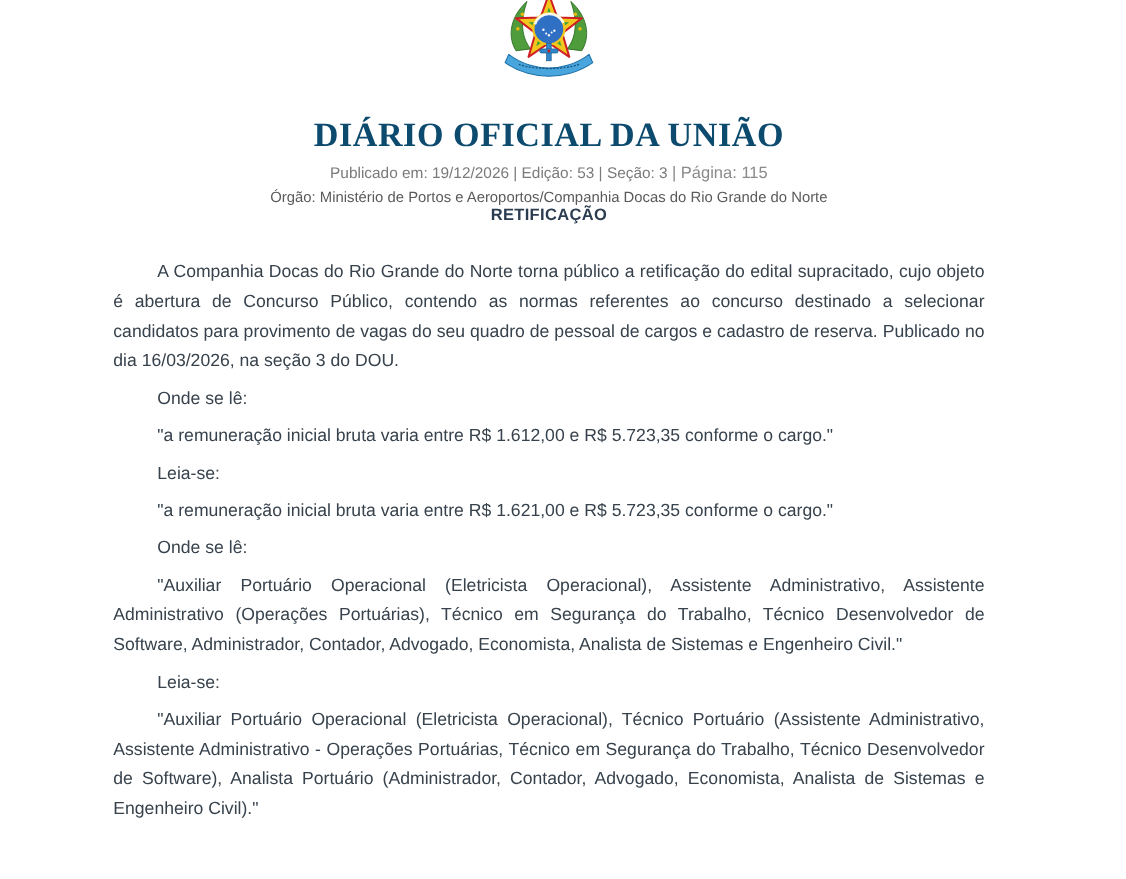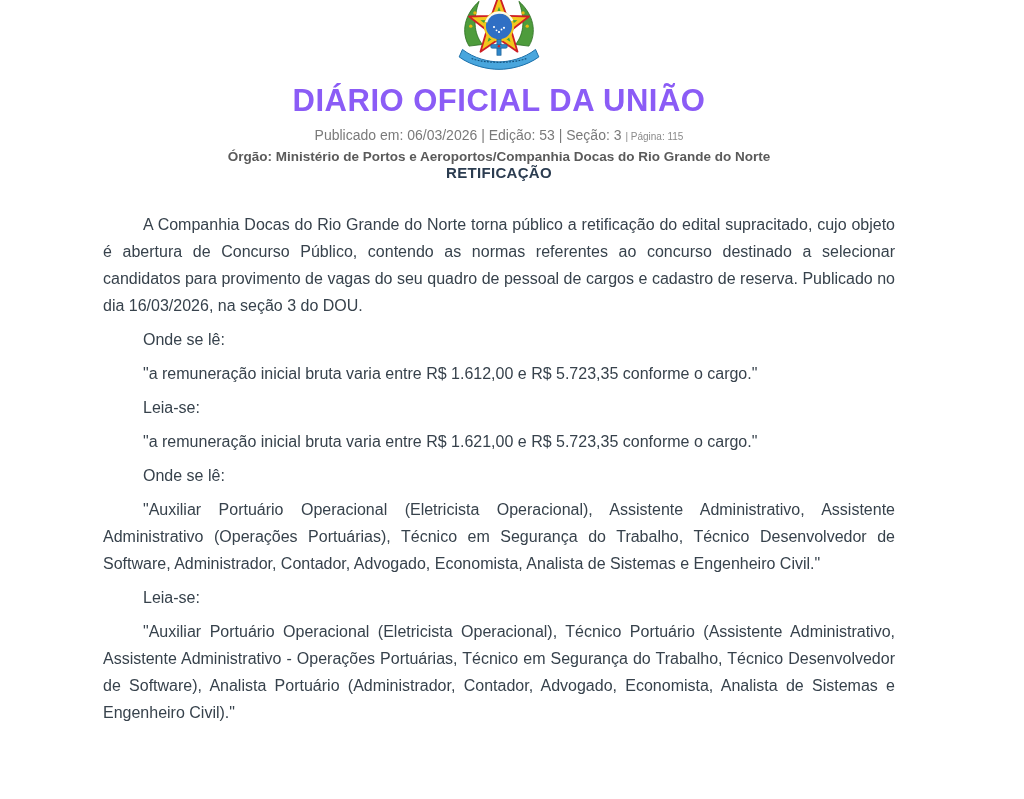--- a/index.html
+++ b/index.html
@@ -17,41 +17,41 @@
   }
   header.doc-header { text-align: center; }
   .emblem-wrap {
     height: 76px;
     overflow: hidden;
     display: flex;
     justify-content: center;
   }
   .emblem-wrap svg { margin-top: -7px; }
   h1.doc-title {
-    margin-top: 8px;
-    font-family: Liberation Sans, sans-serif;
+    margin-top: 30px;
+    font-family: Liberation Serif, serif;
     font-weight: 700;
     font-size: 31px;
     letter-spacing: 0.5px;
-    color: #8b5cf6;
+    color: #0c4a6e;
     line-height: 1.1;
   }
   .pubinfo {
     margin-top: 9px;
     font-size: 14px;
     color: #7a7a7a;
   }
   .pubinfo .page-ref {
-    font-size: 10px;
+    font-size: 15px;
     color: #8a8a8a;
   }
   .organ {
     margin-top: 6px;
     font-size: 13.5px;
-    font-weight: 700;
+    font-weight: 400;
     color: #5a5a5a;
   }
   h2.doc-heading {
     text-align: center;
     font-size: 15px;
     font-weight: 700;
     letter-spacing: 0.3px;
     color: #2b3c50;
   }
   main.doc-body { margin-top: 30px; }
@@ -96,21 +96,21 @@
         <rect x="50" y="62" width="20" height="4.5" rx="1.8" fill="#2f86c8" stroke="#1c5e93" stroke-width="0.8"></rect>
         <circle cx="60" cy="64.2" r="1.6" fill="#cf1f25"></circle>
 
         <path d="M16,68 C30,79 48,83 60,83 C72,83 90,79 104,68 L108,77 C93,88 73,92 60,92 C47,92 27,88 12,77 Z" fill="#49a6dd" stroke="#1c6fa8" stroke-width="1.2" stroke-linejoin="round"></path>
         <path d="M27,79 C44,85 76,85 93,79" stroke="#14527e" stroke-width="1.4" fill="none" stroke-dasharray="2.2 1.6"></path>
       </svg>
     </div>
 
     <h1 class="doc-title">DIÁRIO OFICIAL DA UNIÃO</h1>
 
-    <p class="pubinfo"><span>Publicado em: 06/03/2026 | Edição: 53 | Seção: 3</span> <span class="page-ref">| Página: 115</span></p>
+    <p class="pubinfo"><span>Publicado em: 19/12/2026 | Edição: 53 | Seção: 3</span> <span class="page-ref">| Página: 115</span></p>
 
     <p class="organ">Órgão: Ministério de Portos e Aeroportos/Companhia Docas do Rio Grande do Norte</p>
 
   </header>
 
   <h2 class="doc-heading">RETIFICAÇÃO</h2>
 
   <main class="doc-body">
     <p>A Companhia Docas do Rio Grande do Norte torna público a retificação do edital supracitado, cujo objeto é abertura de Concurso Público, contendo as normas referentes ao concurso destinado a selecionar candidatos para provimento de vagas do seu quadro de pessoal de cargos e cadastro de reserva. Publicado no dia 16/03/2026, na seção 3 do DOU.</p>
     <p>Onde se lê:</p>

